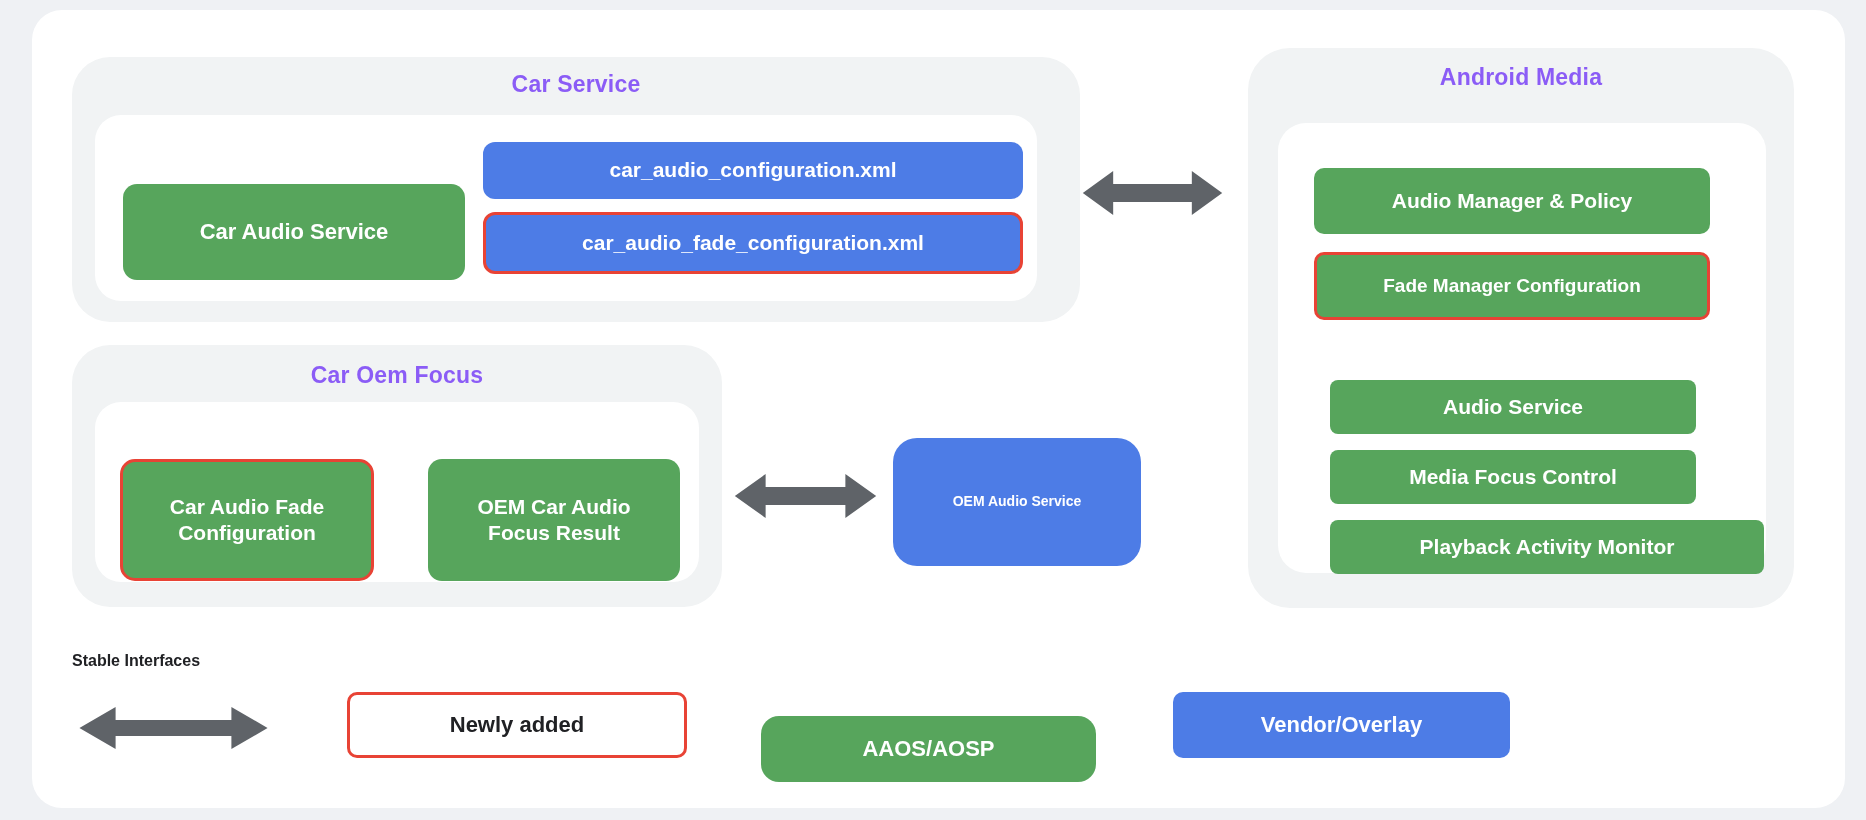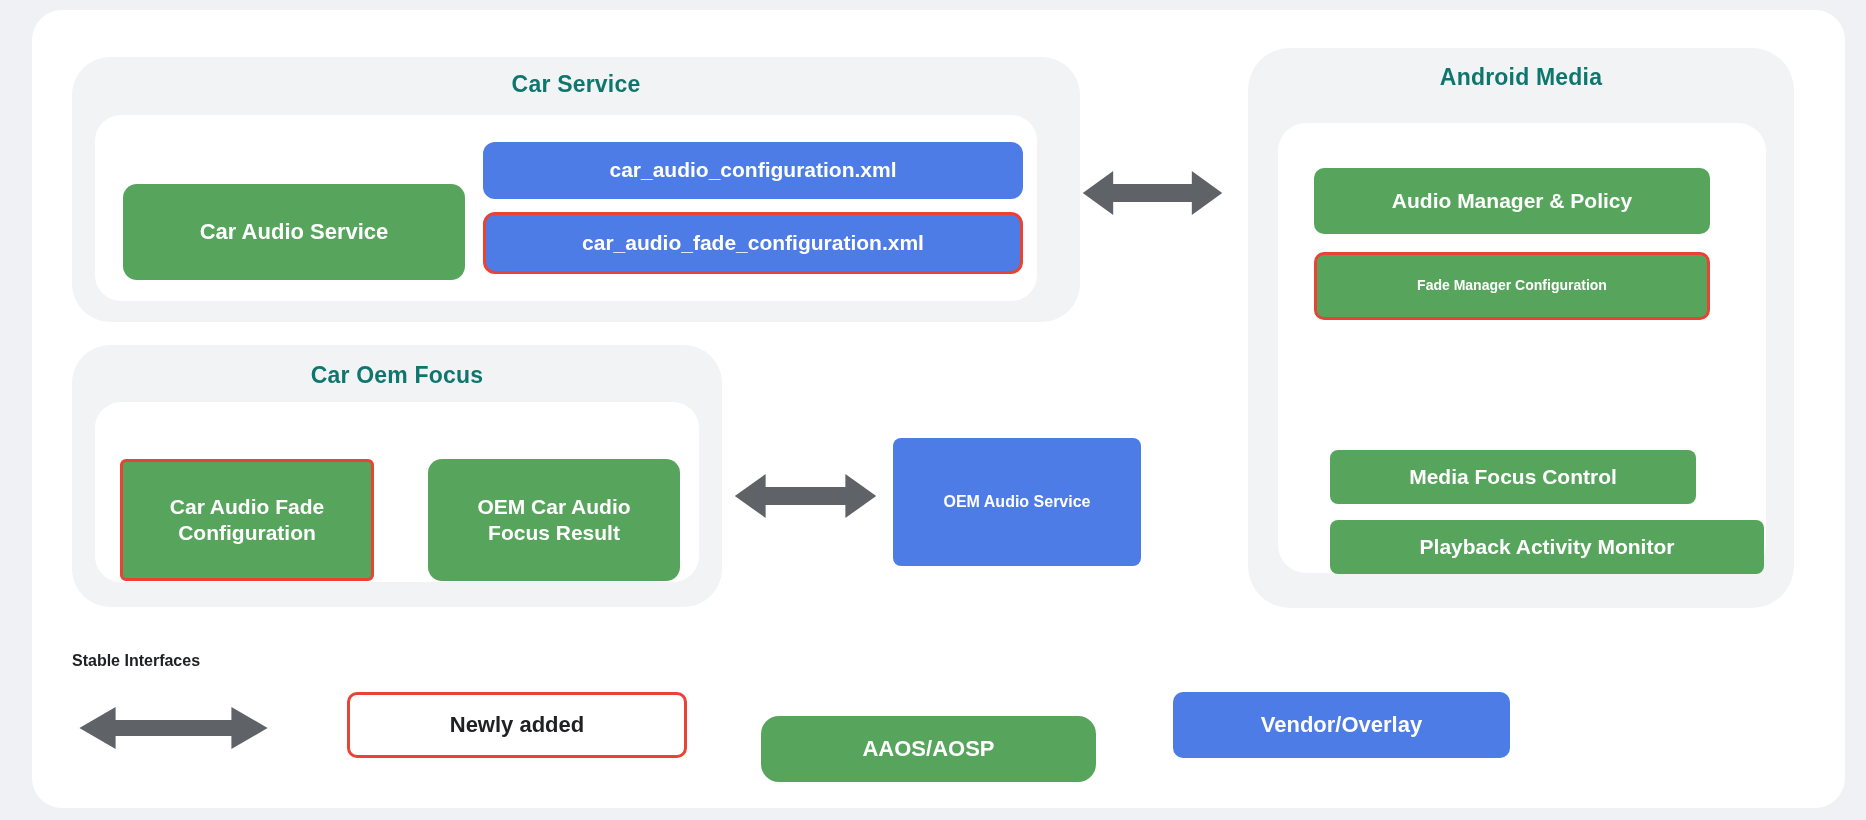--- a/index.html
+++ b/index.html
@@ -12,21 +12,21 @@
   .stage { position: relative; width: 1866px; height: 820px; }
   .card {
     position: absolute; left: 32px; top: 10px; width: 1813px; height: 798px;
     background: #ffffff; border-radius: 30px;
   }
   .section {
     position: absolute; background: #f1f3f4; border-radius: 38px;
   }
   .section-title {
     position: absolute; left: 0; right: 0; text-align: center;
-    font-size: 23px; font-weight: 700; color: #0f766e;
+    font-size: 23px; font-weight: 700; color: #8b5cf6;
     letter-spacing: 0.2px;
   }
   .inner {
     position: absolute; background: #ffffff; border-radius: 26px;
   }
   .node {
     position: absolute; display: flex; align-items: center; justify-content: center;
     text-align: center; color: #ffffff; font-weight: 700;
     line-height: 1.25;
   }
@@ -47,35 +47,35 @@
   #car-service .section-title { top: 14px; }
   #car-service .inner { left: 23px; top: 58px; width: 942px; height: 186px; }
   #car-audio-service { left: 28px; top: 45px; width: 342px; height: 96px; border-radius: 14px; font-size: 22px; }
   #car-audio-config-xml { left: 388px; top: 27px; width: 540px; height: 57px; border-radius: 12px; font-size: 21px; }
   #car-audio-fade-config-xml { left: 388px; top: 97px; width: 540px; height: 62px; border-radius: 12px; font-size: 21px; }
 
   
   #car-oem-focus { left: 72px; top: 345px; width: 650px; height: 262px; }
   #car-oem-focus .section-title { top: 17px; }
   #car-oem-focus .inner { left: 23px; top: 57px; width: 604px; height: 180px; }
-  #car-audio-fade-configuration { left: 25px; top: 33px; width: 254px; height: 122px; border-radius: 6px; font-size: 21px; padding: 0 18px; }
+  #car-audio-fade-configuration { left: 25px; top: 33px; width: 254px; height: 122px; border-radius: 15px; font-size: 21px; padding: 0 18px; }
   #oem-car-audio-focus-result { left: 333px; top: 33px; width: 252px; height: 122px; border-radius: 14px; font-size: 21px; padding: 12px 30px; }
 
   
   #android-media { left: 1248px; top: 48px; width: 546px; height: 560px; border-radius: 42px; }
   #android-media .section-title { top: 16px; }
   #android-media .inner { left: 30px; top: 75px; width: 488px; height: 450px; border-radius: 28px; }
   #audio-manager-policy { left: 36px; top: 21px; width: 396px; height: 66px; border-radius: 10px; font-size: 21px; }
-  #fade-manager-configuration { left: 36px; top: 105px; width: 396px; height: 68px; border-radius: 10px; font-size: 14px; }
+  #fade-manager-configuration { left: 36px; top: 105px; width: 396px; height: 68px; border-radius: 10px; font-size: 19px; }
   #audio-service { left: 52px; top: 233px; width: 366px; height: 54px; border-radius: 8px; font-size: 21px; }
   #media-focus-control { left: 52px; top: 303px; width: 366px; height: 54px; border-radius: 8px; font-size: 21px; }
   #playback-activity-monitor { left: 52px; top: 373px; width: 434px; height: 54px; border-radius: 8px; font-size: 21px; }
 
   
-  #oem-audio-service { left: 893px; top: 438px; width: 248px; height: 128px; border-radius: 8px; font-size: 16px; padding: 8px 42px; }
+  #oem-audio-service { left: 893px; top: 438px; width: 248px; height: 128px; border-radius: 24px; font-size: 14px; padding: 8px 42px; }
   #arrow-service-media { left: 1081px; top: 168px; width: 143px; height: 50px; }
   #arrow-focus-oem { left: 733px; top: 471px; width: 145px; height: 50px; }
 
   
   #stable-interfaces-label { left: 72px; top: 652px; }
   #legend-arrow { left: 77px; top: 703px; width: 193px; height: 50px; }
   #legend-newly-added { left: 347px; top: 692px; width: 340px; height: 66px; border-radius: 10px; font-size: 22px; }
   #legend-aaos-aosp { left: 761px; top: 692px; width: 335px; height: 66px; border-radius: 18px; font-size: 22px; }
   #legend-vendor-overlay { left: 1173px; top: 692px; width: 337px; height: 66px; border-radius: 10px; font-size: 22px; }
 </style>
@@ -114,20 +114,21 @@
     </svg>
   </div>
 
   <div class="node blue" id="oem-audio-service">OEM Audio Service</div>
 
   <div class="section" id="android-media">
     <div class="section-title">Android Media</div>
     <div class="inner">
       <div class="node green" id="audio-manager-policy">Audio Manager &amp; Policy</div>
       <div class="node green red-border" id="fade-manager-configuration">Fade Manager Configuration</div>
+      <div class="node green" id="audio-service">Audio Service</div>
       <div class="node green" id="media-focus-control">Media Focus Control</div>
       <div class="node green" id="playback-activity-monitor">Playback Activity Monitor</div>
     </div>
   </div>
 
   <div class="legend-label" id="stable-interfaces-label">Stable Interfaces</div>
   <div class="arrow" id="legend-arrow">
     <svg viewBox="0 0 160 50" preserveAspectRatio="none" aria-hidden="true">
       <polygon fill="#5f6368" points="2,25 32,4 32,17 128,17 128,4 158,25 128,46 128,33 32,33 32,46"></polygon>
     </svg>

